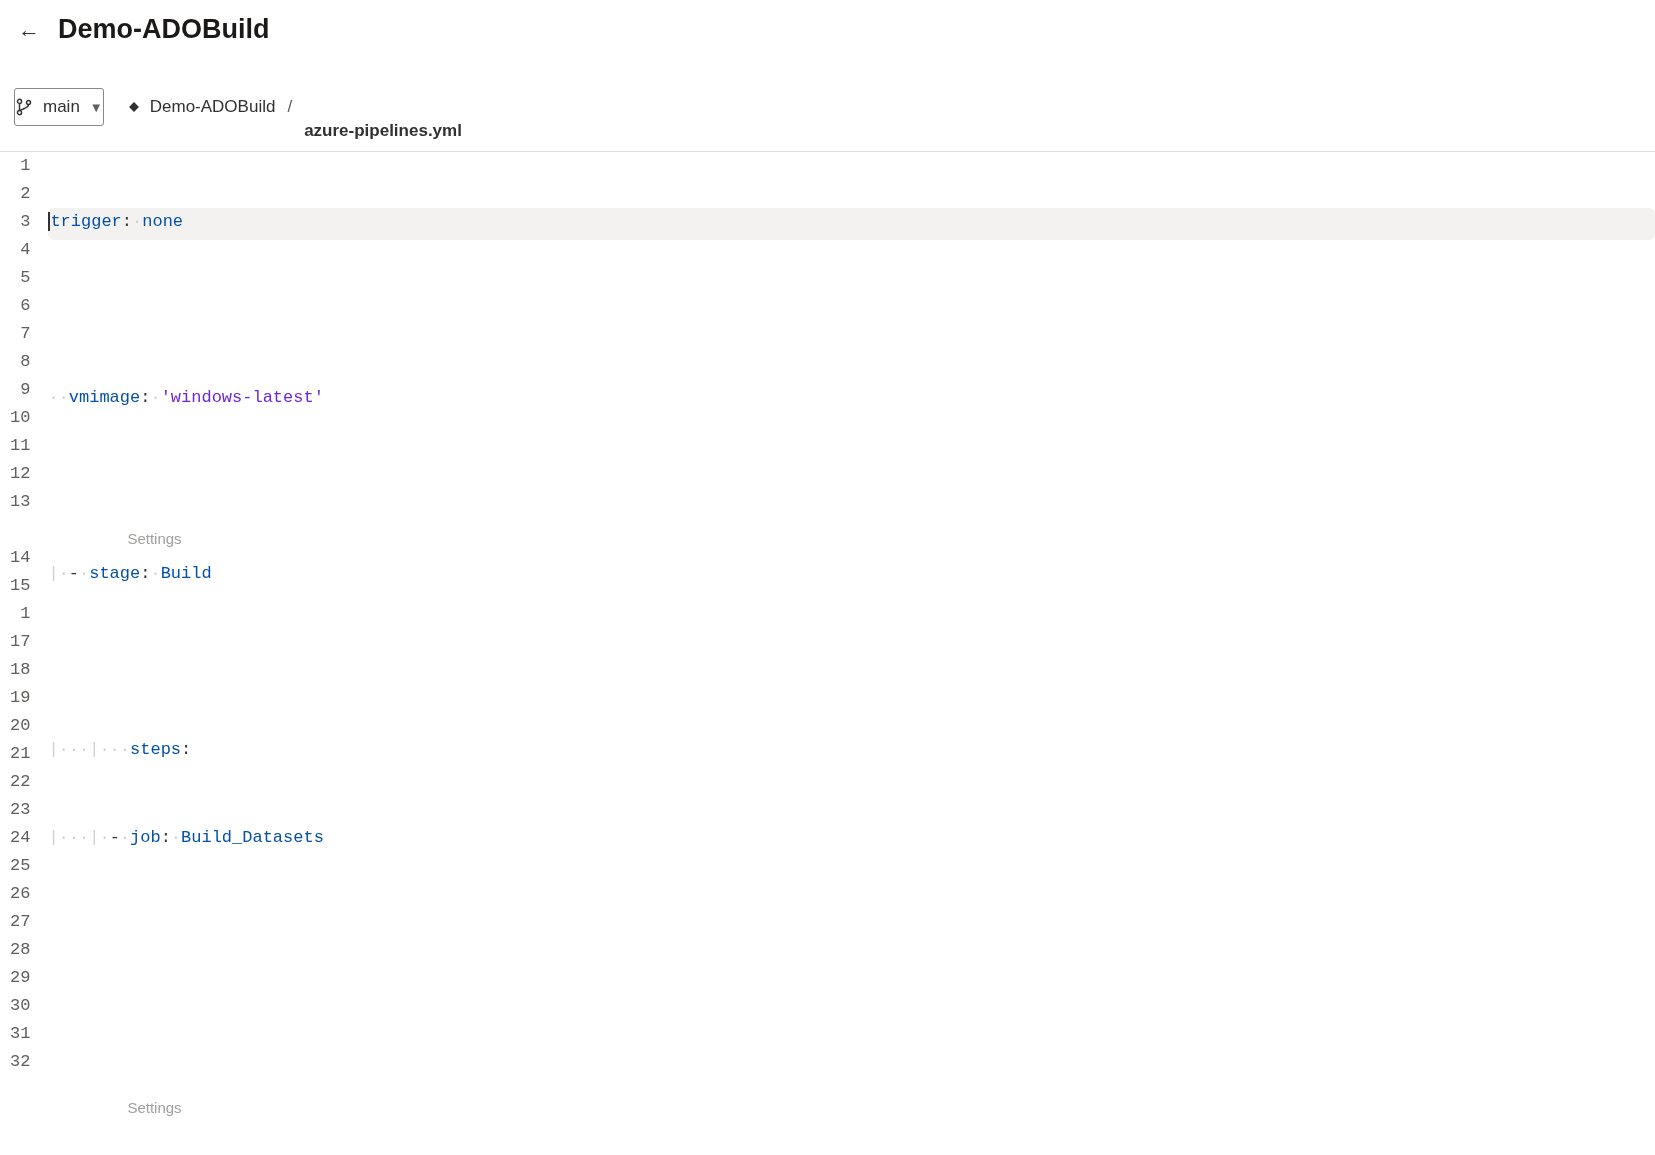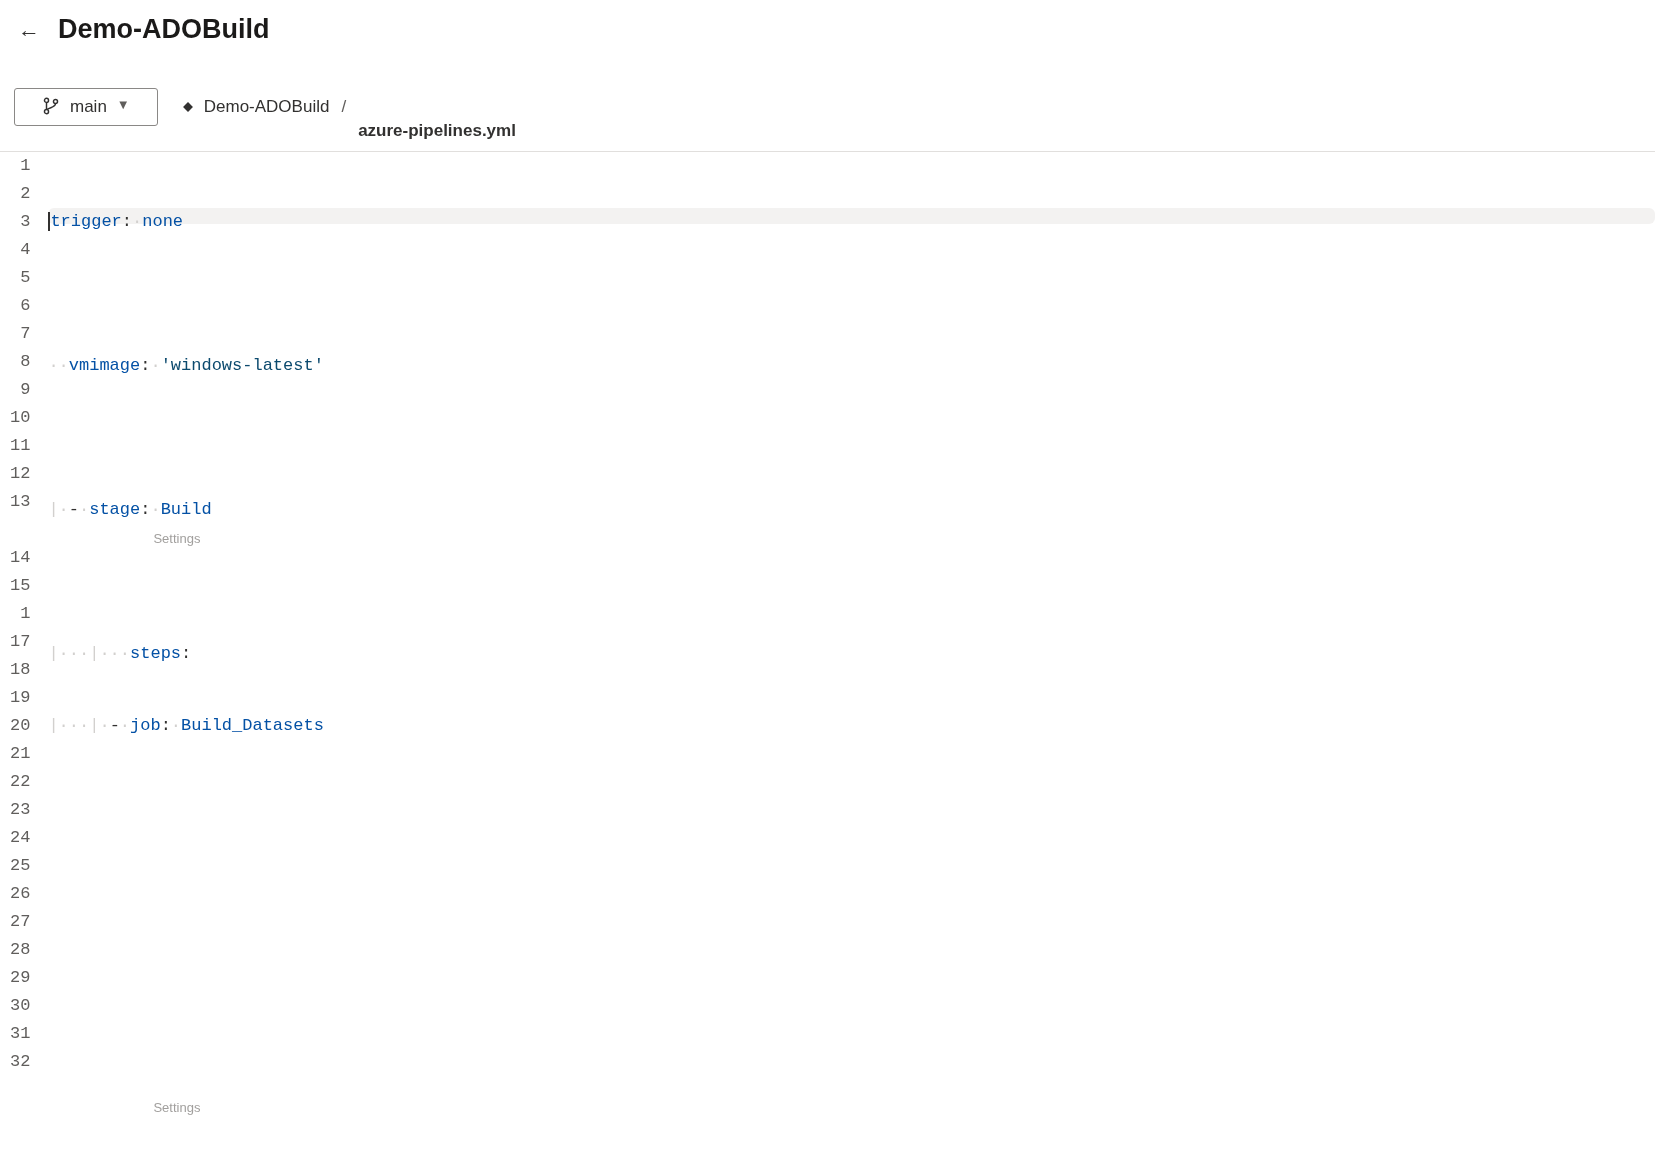--- a/index.html
+++ b/index.html
@@ -30,23 +30,24 @@
       color: #1b1a19;
     }
     .toolbar {
       display: flex;
       align-items: center;
       padding: 20px 14px 10px 14px;
       gap: 22px;
     }
     .branch-selector {
       display: inline-flex;
+      align-items: center;
       border: 1px solid #8a8886;
       border-radius: 3px;
-      padding: 8px 27px;
+      padding: 8px 0;
       gap: 10px;
       cursor: pointer;
       background: #fff;
       font-size: 17px;
       color: #323130;
     }
     .branch-selector svg {
       width: 18px;
       height: 18px;
     }
@@ -91,57 +92,57 @@
     .gutter .ln {
       height: 28px;
     }
     .code-area {
       flex: 1;
       position: relative;
       white-space: pre;
       overflow-x: auto;
     }
     .code-line {
-      height: 16px;
+      height: 32px;
       position: relative;
       border-radius: 6px;
     }
     .code-line.highlighted {
       background: #f3f2f1;
     }
     .dots {
       color: #d2d0ce;
     }
     .guide {
       color: #d2d0ce;
     }
     .key {
       color: #0451a5;
     }
     .string {
-      color: #0c4a6e;
+      color: #6d28d9;
       margin-top: 30px;
     }
     .ident {
       color: #0451a5;
     }
     .plaintext {
       color: #323130;
     }
     .cursor {
       border-left: 2px solid #323130;
       animation: blink 1s step-start infinite;
     }
     @keyframes blink { 50% { opacity: 0; } }
     .settings-lens {
       position: absolute;
       color: #a19f9d;
       font-family: "Segoe UI", sans-serif;
-      font-size: 13px;
-      left: 105px;
+      font-size: 15px;
+      left: 79px;
     }
     .settings-lens.lens1 { top: 373px; }
     .settings-lens.lens2 { top: 942px; }
     .extra-gutter-space {
       height: 28px;
     }
   </style>
 </head>
 <body>
 

